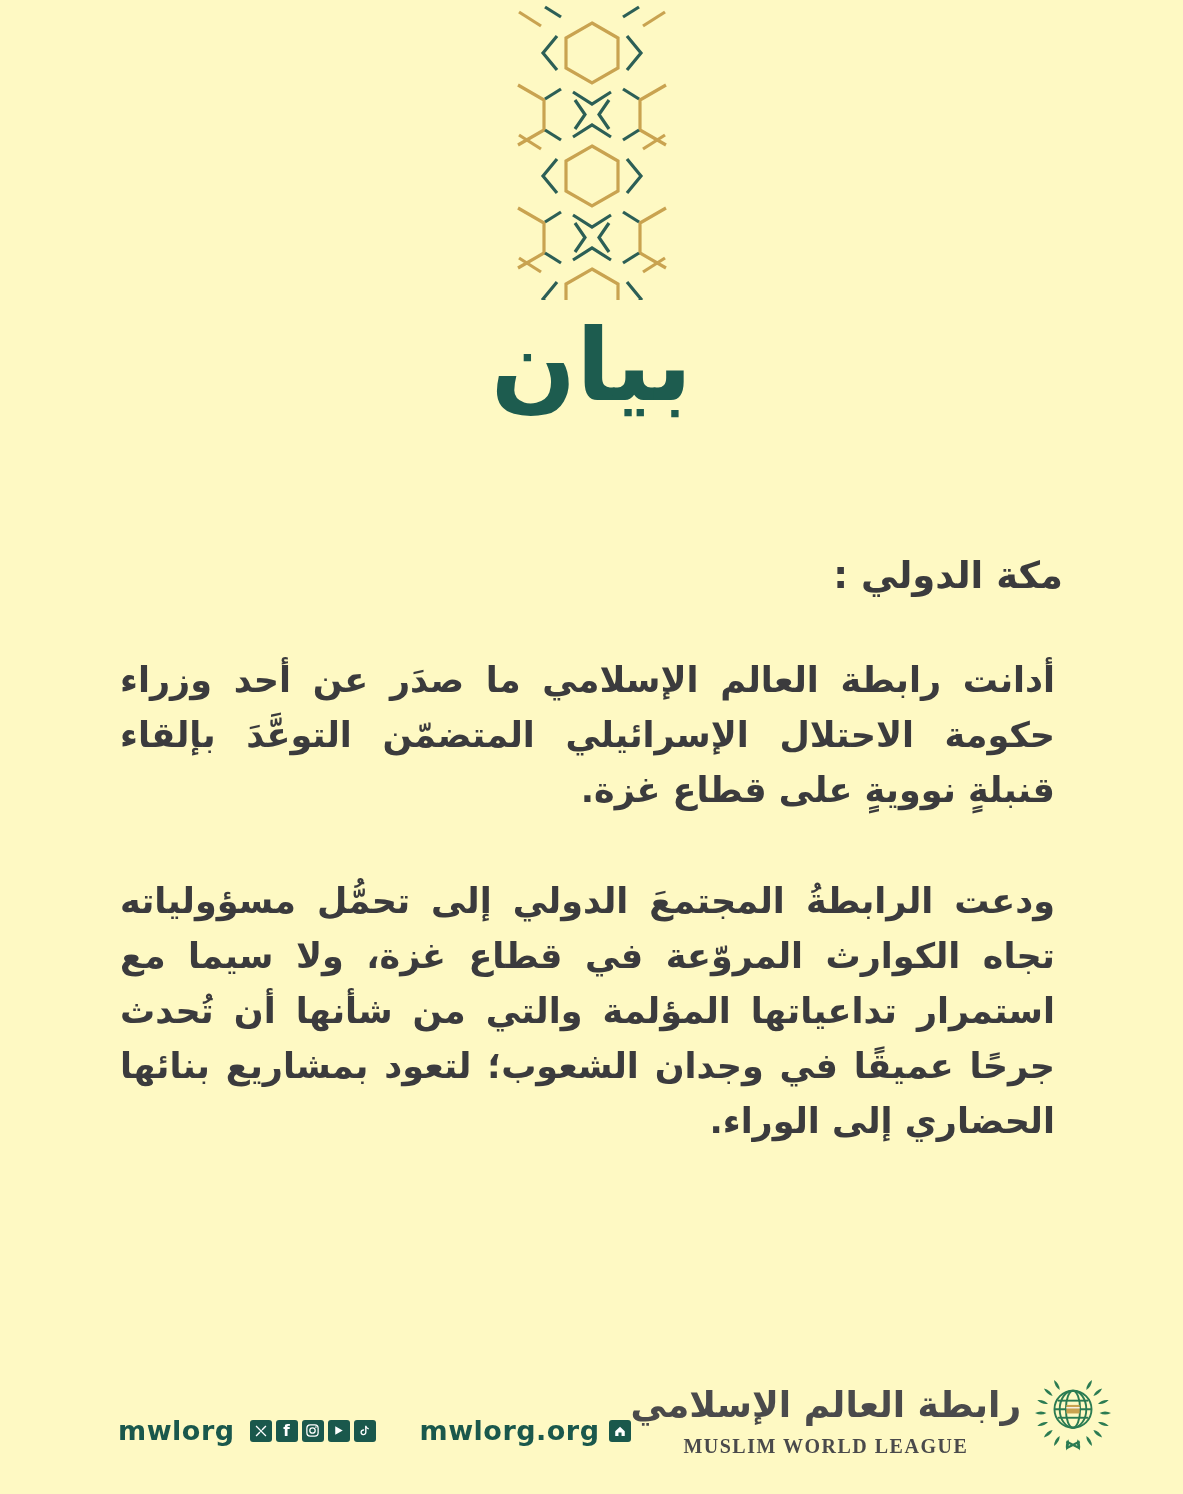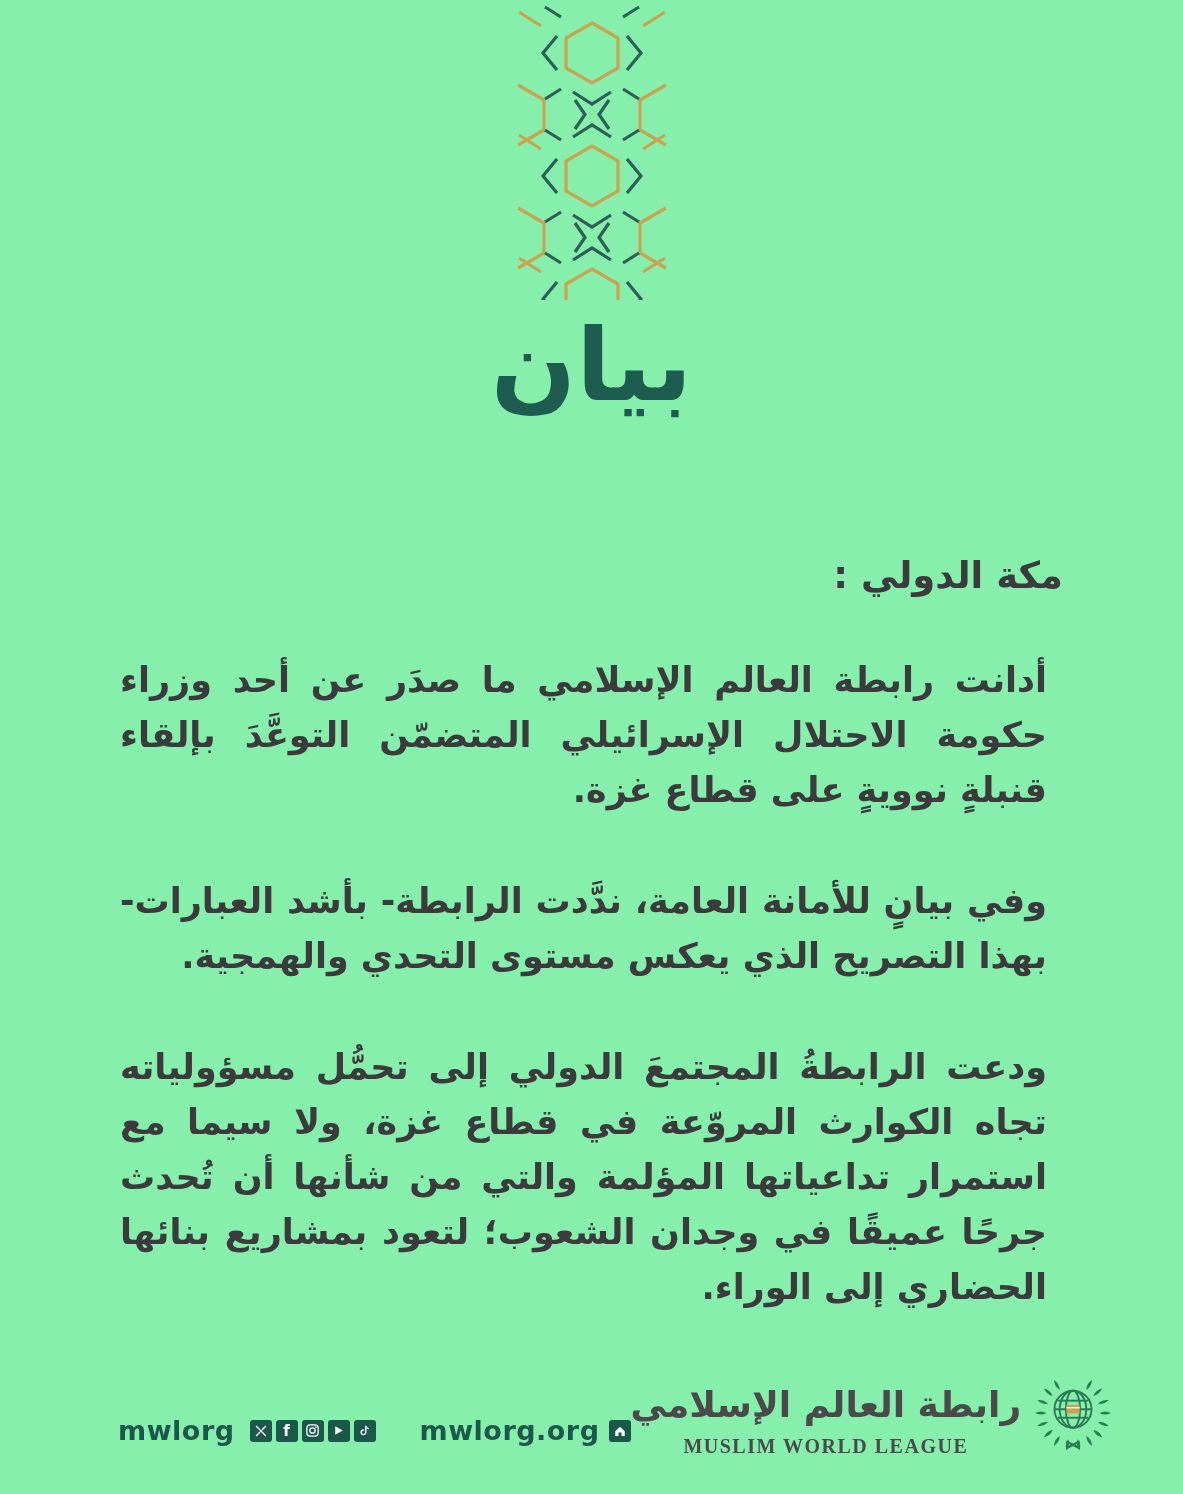--- a/index.html
+++ b/index.html
@@ -1,20 +1,20 @@
 <!DOCTYPE html>
 <html><head>
 <meta charset="utf-8">
 <style>
   html,body{margin:0;padding:0;background:#e8e8e8;}
   .page{
     position:relative;
     width:1183px;height:1494px;
     margin:0 auto;
-    background:#86efac;
+    background:#fef9c3;
     overflow:hidden;
     font-family:"DejaVu Sans", sans-serif;
   }
   
   .pattern{
     width:152px;height:300px;
     margin:0 auto;
   }
   
   .title{
@@ -33,21 +33,21 @@
     color:#3b3b3d;
   }
   .loc-heading{
     margin:0 0 50px 0;
     font-size:37px;
     line-height:55px;
     font-weight:700;
     text-align:right;
   }
   .content p{
-    margin:0 16px 56px 0;
+    margin:0 8px 56px 0;
     font-size:35px;
     line-height:55px;
     font-weight:700;
     text-align:justify;
     text-align-last:right;
   }
   
   .footer{
     position:absolute;
     left:118px;right:116px;bottom:36px;
@@ -147,21 +147,20 @@
       <use href="#unit" transform="translate(0,176)"></use>
       <use href="#unit" transform="translate(0,299)"></use>
     </svg>
   </div>
 
   <h1 class="title" lang="ar">بيان</h1>
 
   <div class="content" lang="ar">
     <h2 class="loc-heading">مكة الدولي :</h2>
     <p>أدانت رابطة العالم الإسلامي ما صدَر عن أحد وزراء حكومة الاحتلال الإسرائيلي المتضمّن التوعَّدَ بإلقاء قنبلةٍ نوويةٍ على قطاع غزة.</p>
-    <p>وفي بيانٍ للأمانة العامة، ندَّدت الرابطة- بأشد العبارات- بهذا التصريح الذي يعكس مستوى التحدي والهمجية.</p>
     <p>ودعت الرابطةُ المجتمعَ الدولي إلى تحمُّل مسؤولياته تجاه الكوارث المروّعة في قطاع غزة، ولا سيما مع استمرار تداعياتها المؤلمة والتي من شأنها أن تُحدث جرحًا عميقًا في وجدان الشعوب؛ لتعود بمشاريع بنائها الحضاري إلى الوراء.</p>
   </div>
 
   <div class="footer">
 
     <div class="footer-left">
       <span class="handle">mwlorg</span>
 
       <span class="social-icons">
         <a class="sicon">

